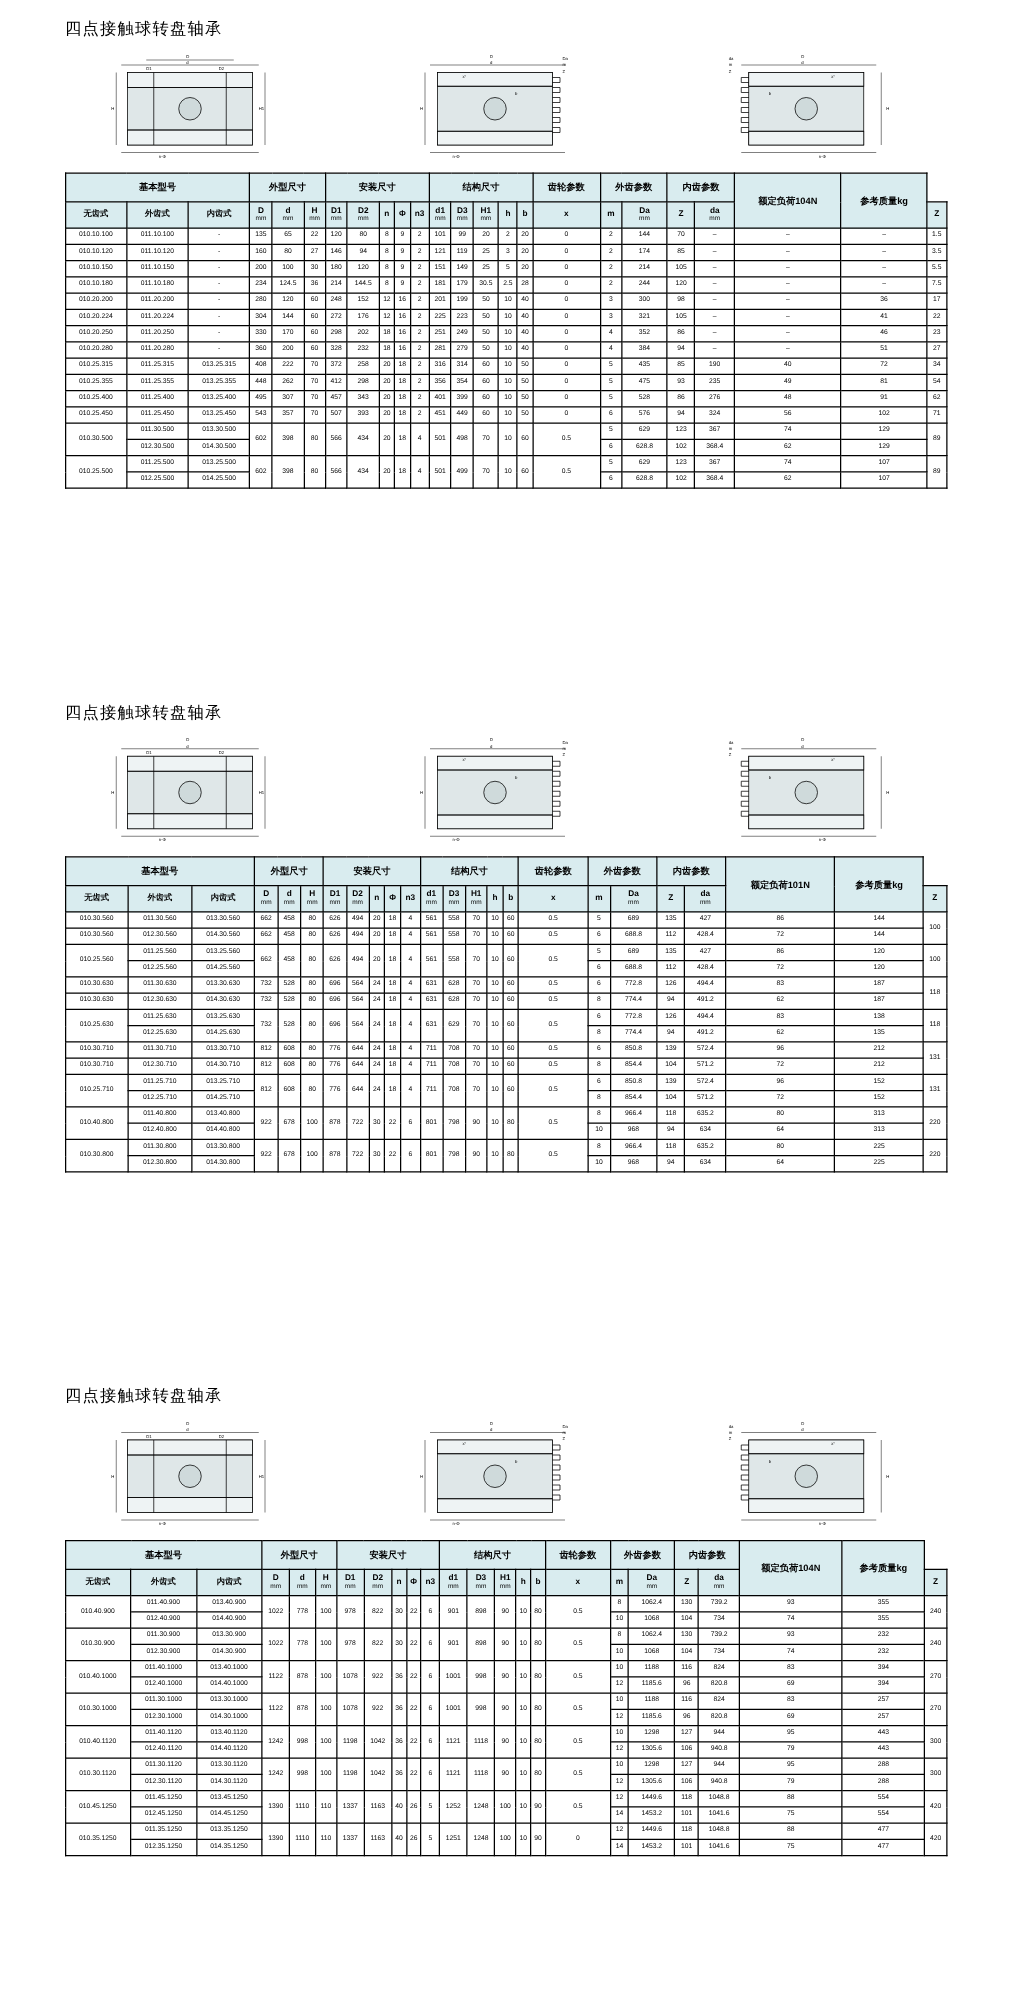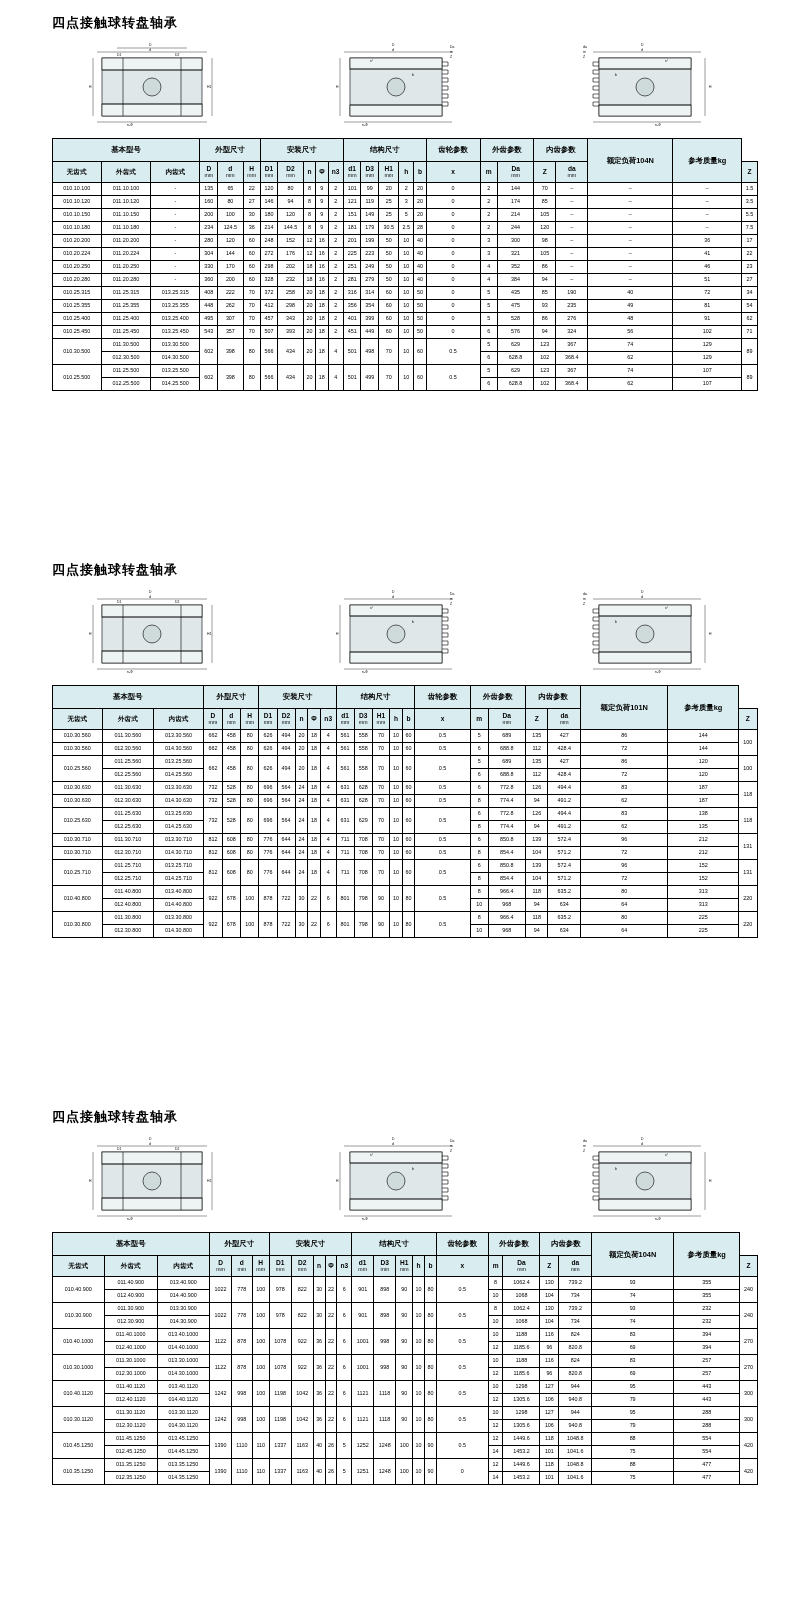--- a/index.html
+++ b/index.html
@@ -1,19 +1,19 @@
 <!DOCTYPE html>
 <html><head>
 <meta charset="utf-8">
 <style>
   html,body{margin:0;padding:0;background:#ffffff;}
   body{width:809px;font-family:"Liberation Sans","DejaVu Sans",sans-serif;color:#000;}
   .page{width:809px;box-sizing:border-box;padding:0;}
   .section{padding:0 0 0 0;}
-  .sec-title{font-size:13px;font-weight:bold;padding:14px 0 6px 52px;letter-spacing:1px;}
+  .sec-title{font-size:13px;font-weight:normal;padding:14px 0 6px 52px;letter-spacing:1px;}
   .diagrams{display:flex;justify-content:space-around;align-items:flex-start;padding:2px 40px 8px 40px;}
   .diagram{width:210px;height:90px;position:relative;}
   svg{display:block;}
   table.bt{border-collapse:collapse;margin:0 auto;width:706px;font-size:5.2px;}
   table.bt th, table.bt td{border:0.6px solid #000;text-align:center;vertical-align:middle;padding:0;line-height:1.05;}
   table.bt thead th{background:#d9ecef;font-weight:bold;}
   .hdr1 th{height:22px;font-size:7.4px;}
   .hdr2 th{height:20px;font-size:6.6px;}
   .hdr2 th .u{display:block;font-size:5.2px;font-weight:normal;}
   td.mdl{font-size:5.4px;height:12px;white-space:nowrap;}

